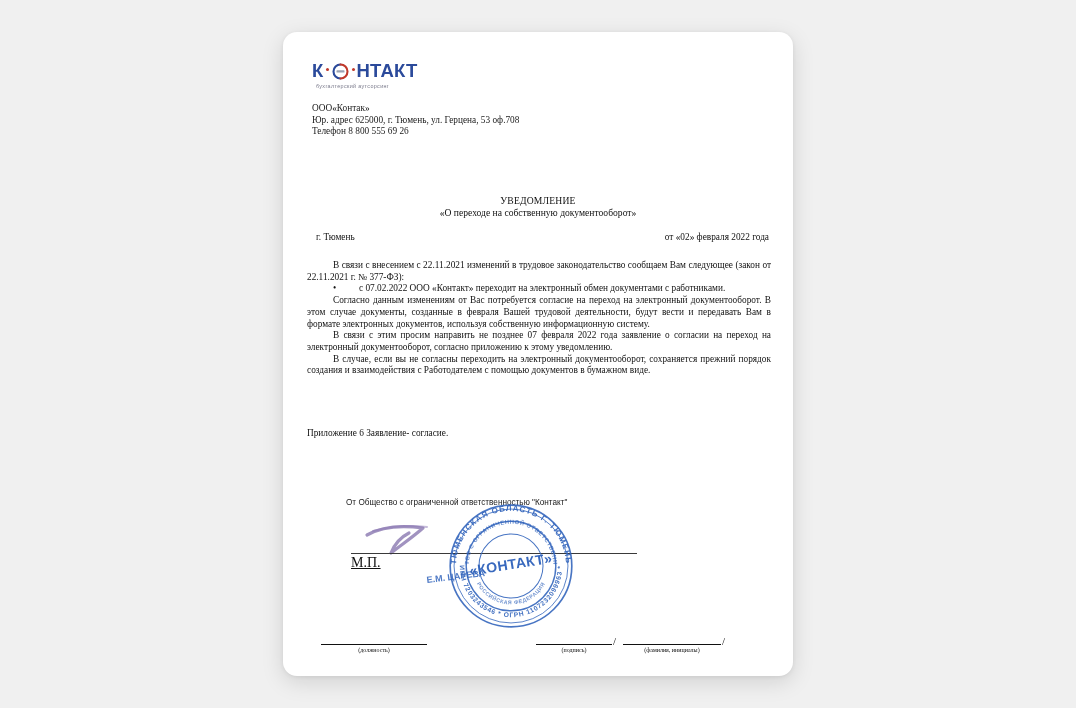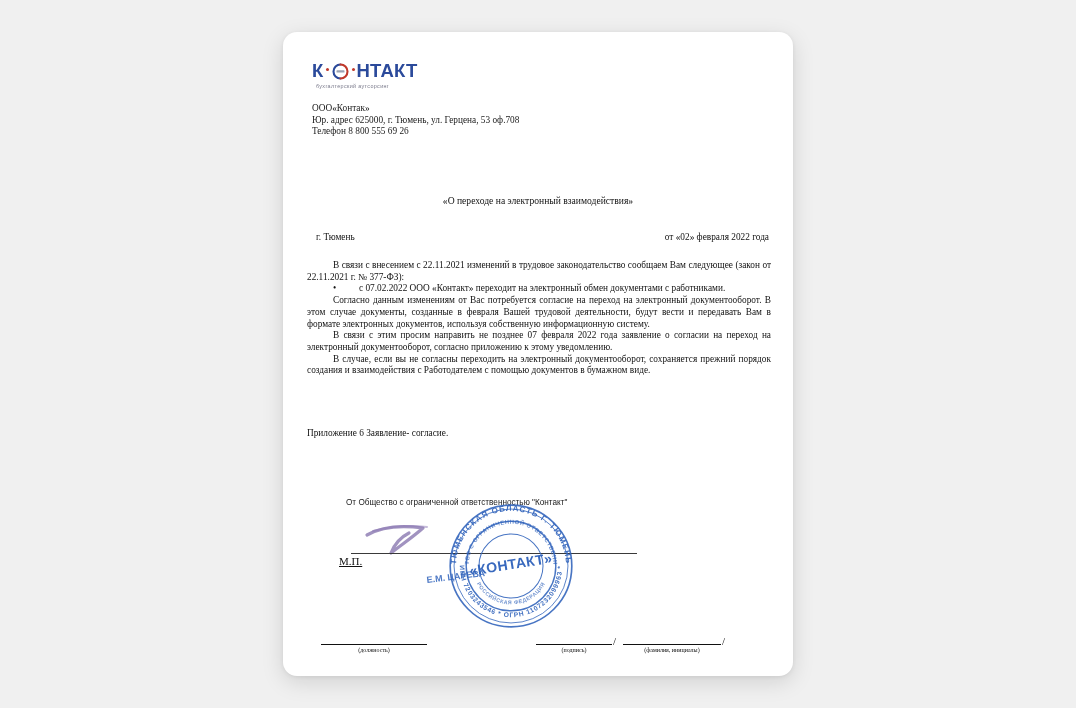--- a/index.html
+++ b/index.html
@@ -166,23 +166,23 @@
   #mp-rule {
     position: absolute;
     left: 68px;
     top: 521px;
     width: 286px;
     height: 1px;
     background: #3a3a3a;
   }
   #mp-label {
     position: absolute;
-    left: 56px;
+    left: 68px;
     top: 523px;
-    font-size: 11px;
+    font-size: 14px;
     color: #111;
     text-decoration: underline;
   }
   #sig-scribble {
     position: absolute;
     left: 78px;
     top: 483px;
     width: 90px;
     height: 42px;
   }
@@ -246,21 +246,22 @@
       </div>
       <div class="logo-sub">бухгалтерский аутсорсинг</div>
       <div class="contact-lines">
         <div>ООО«Контак»</div>
         <div>Юр. адрес 625000, г. Тюмень, ул. Герцена, 53 оф.708</div>
         <div>Телефон 8 800 555 69 26</div>
       </div>
     </div>
 
     <div id="doc-title">
-      <div class="t2">«О переходе на электронный взаимодействия»</div>
+      <div class="t1">УВЕДОМЛЕНИЕ</div>
+      <div class="t2">«О переходе на собственную документооборот»</div>
     </div>
 
     <div id="place-date">
       <span>г. Тюмень</span>
       <span>от «02» февраля 2022 года</span>
     </div>
 
     <div id="body-text">
       <p>В связи с внесением с 22.11.2021 изменений в трудовое законодательство сообщаем Вам следующее (закон от 22.11.2021 г. № 377-ФЗ):</p>
       <p class="bullet"><span class="bl">•</span><span>с 07.02.2022 ООО «Контакт» переходит на электронный обмен документами с работниками.</span></p>

